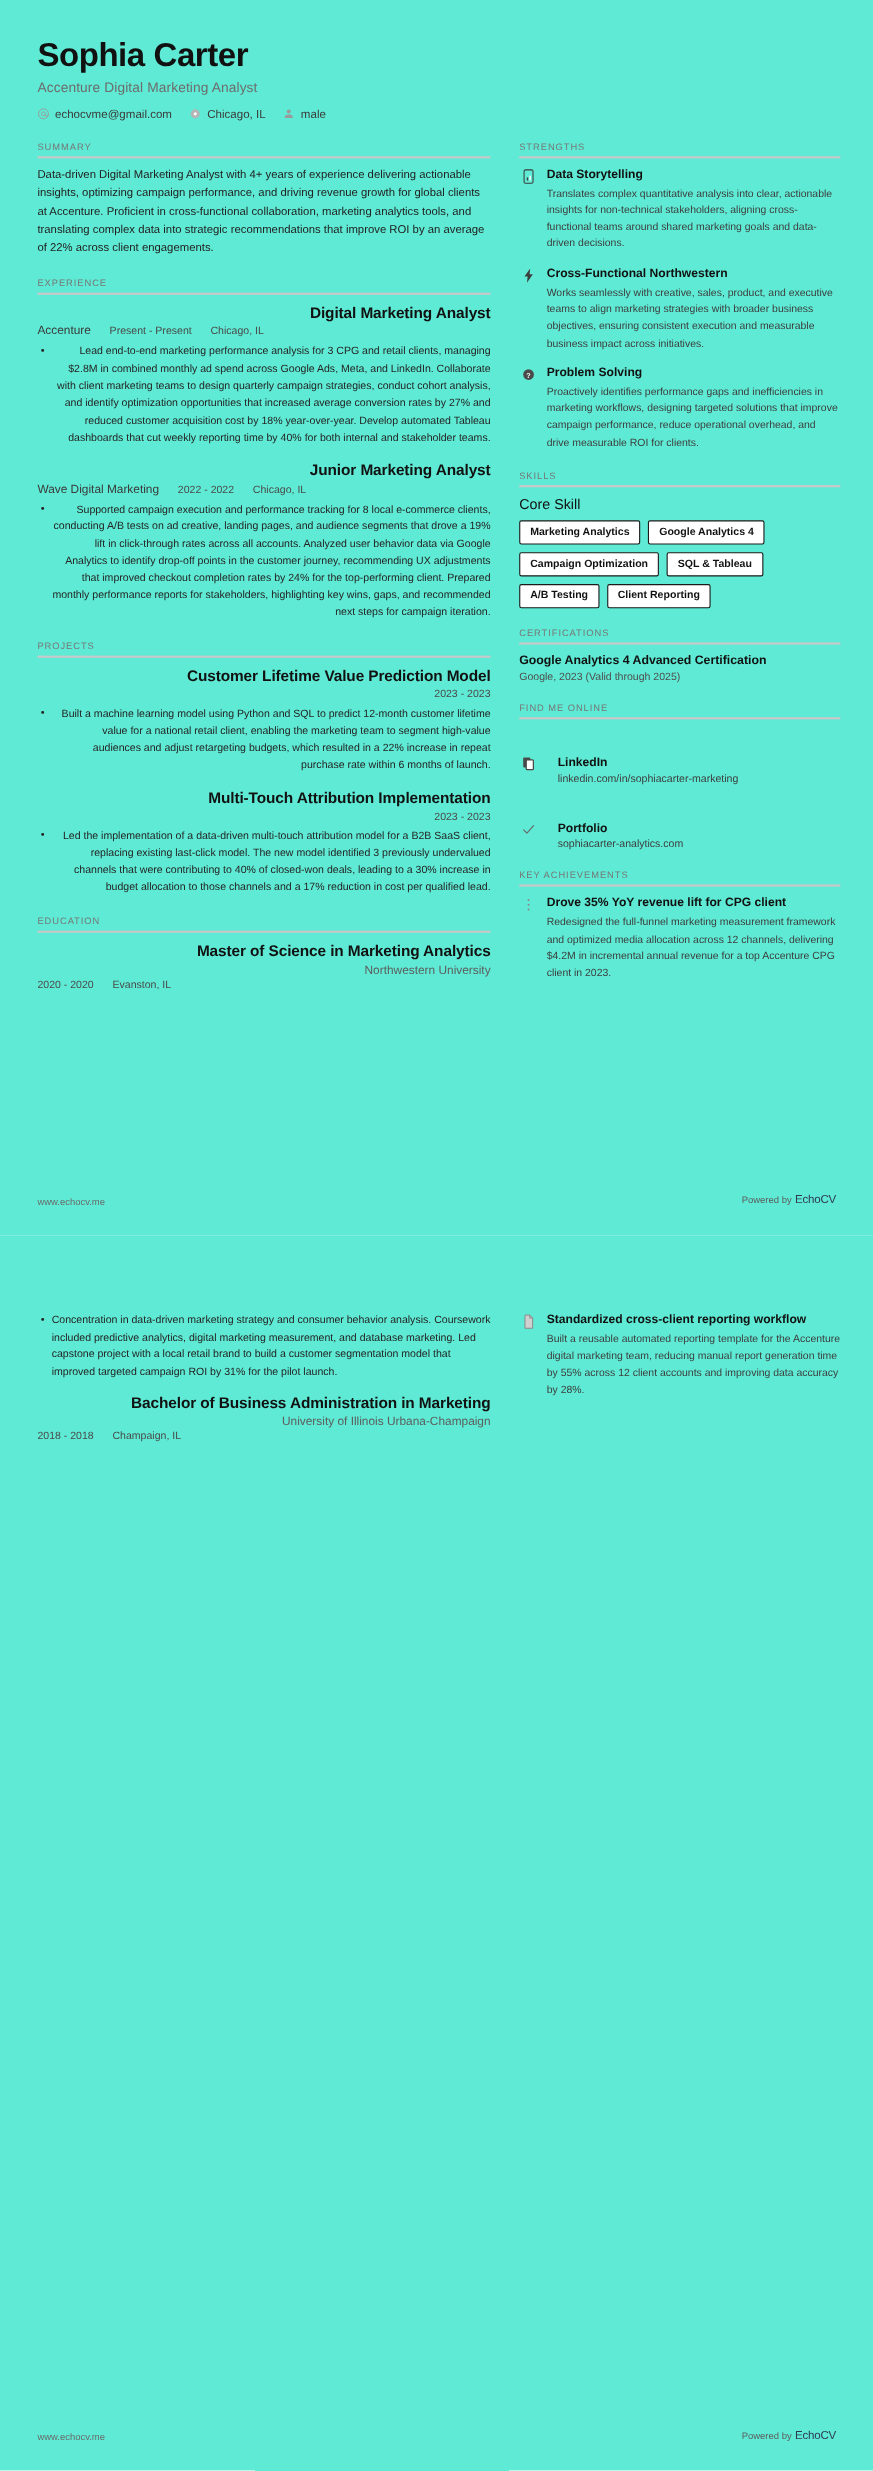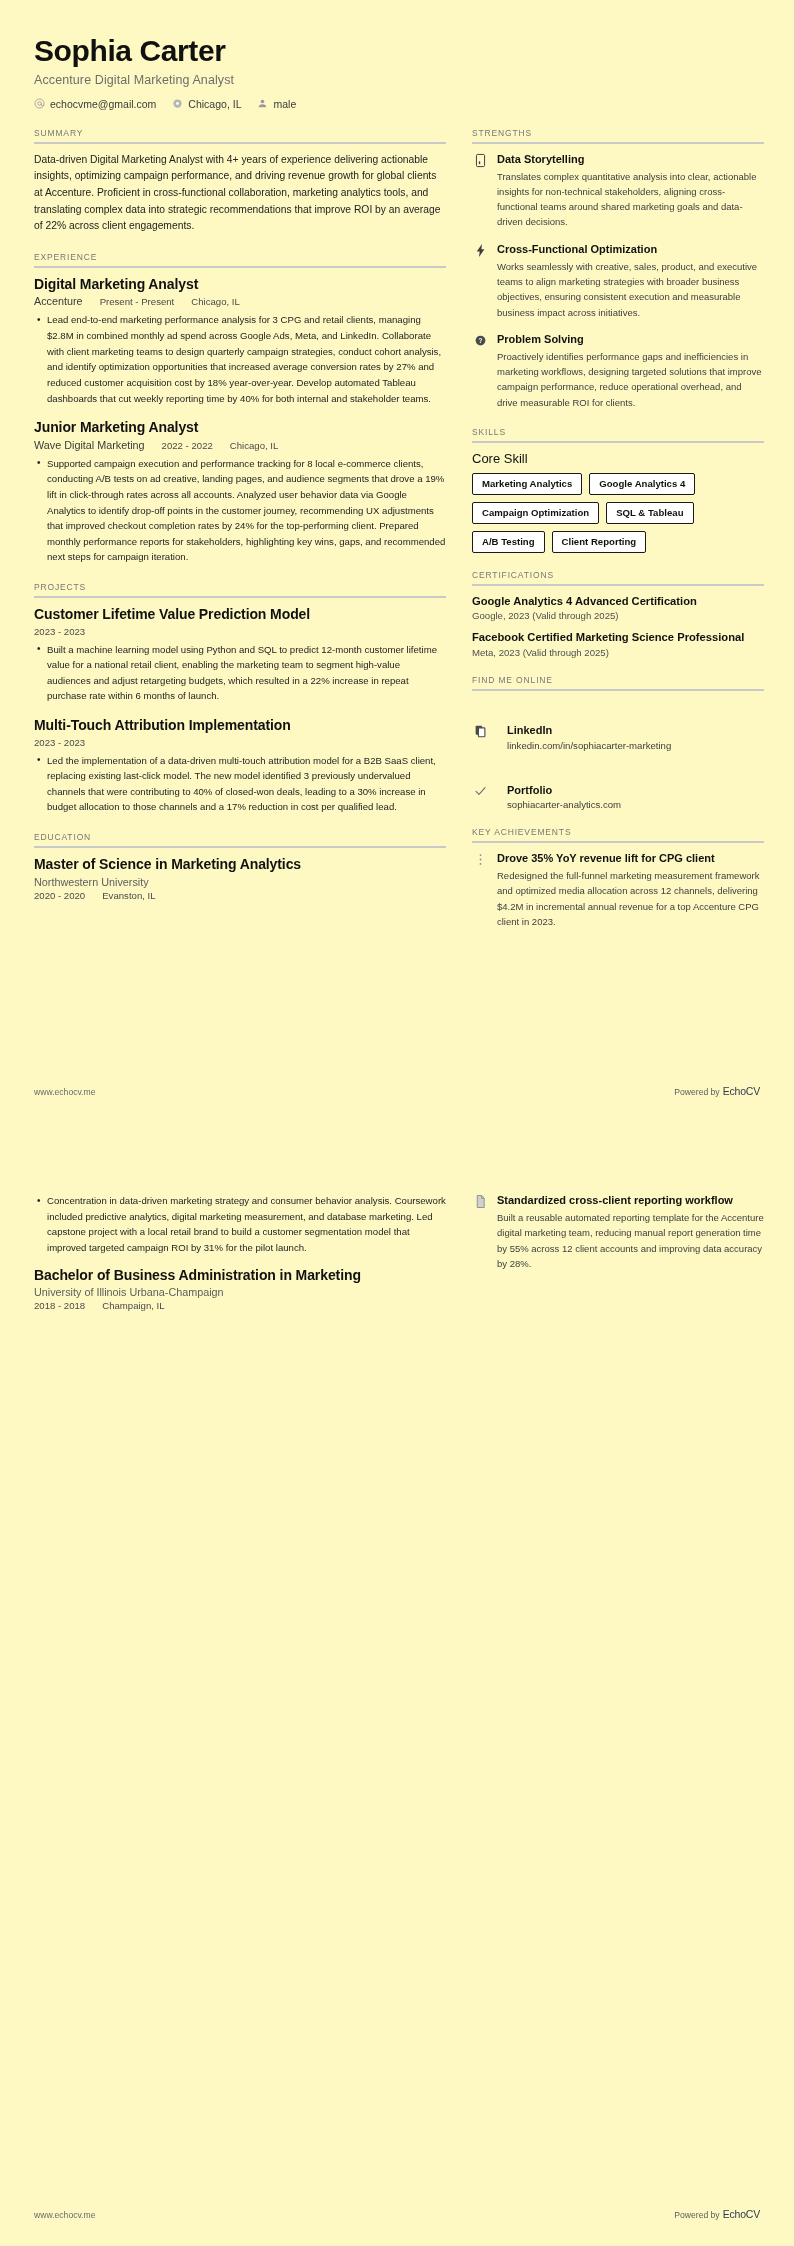--- a/index.html
+++ b/index.html
@@ -6,21 +6,21 @@
   html, body {
     background: #ffffff;
     font-family: "Liberation Sans", sans-serif;
     color: #1a1a1a;
   }
   body { width: 794px; }
 
   .page {
     width: 794px;
     position: relative;
-    background: #fef9c3;
+    background: #5eead4;
     padding: 30px 34px 0 34px;
   }
   .page-1 { height: 1123px; }
   .page-2 { height: 1123px; }
 
   
   .name {
     font-size: 30px;
     font-weight: 700;
     letter-spacing: -0.4px;
@@ -77,21 +77,21 @@
 
   
   .summary-text {
     font-size: 10.3px;
     line-height: 1.62;
     color: #222;
     text-align: left;
   }
 
   
-  .entry { margin-bottom: 13px; }
+  .entry { margin-bottom: 13px; text-align: right; }
   .entry:last-child { margin-bottom: 2px; }
   .entry-title {
     font-size: 14px;
     font-weight: 700;
     color: #111;
     line-height: 1.25;
     letter-spacing: -0.1px;
   }
   .entry-meta {
     display: flex;
@@ -403,21 +403,21 @@
           </div>
         </div>
 
         <div class="strength">
           <div class="str-icon">
             <svg width="13" height="15" viewBox="0 0 16 18">
                 <path d="M9.8 1 L3.4 10.2 h3.6 L6.2 17 L12.8 7.6 H9.1 z" fill="#3d3d3d"></path>
               </svg>
           </div>
           <div class="str-body">
-            <div class="str-title">Cross-Functional Optimization</div>
+            <div class="str-title">Cross-Functional Northwestern</div>
             <div class="str-desc">Works seamlessly with creative, sales, product, and executive teams to align marketing strategies with broader business objectives, ensuring consistent execution and measurable business impact across initiatives.</div>
           </div>
         </div>
 
         <div class="strength">
           <div class="str-icon">
             <svg width="13" height="15" viewBox="0 0 16 18">
                 <circle cx="8" cy="9" r="6" fill="#4a4a4a"></circle>
                 <text x="8" y="12.4" font-size="8" font-family="Liberation Sans, sans-serif" font-weight="700" fill="#ffffff" text-anchor="middle">?</text>
               </svg>
@@ -444,24 +444,20 @@
       </div>
 
       <div class="sec">
         <div class="sec-title">CERTIFICATIONS</div>
         <div class="sec-rule"></div>
 
         <div class="cert">
           <div class="cert-name">Google Analytics 4 Advanced Certification</div>
           <div class="cert-meta">Google, 2023 (Valid through 2025)</div>
         </div>
-        <div class="cert">
-          <div class="cert-name">Facebook Certified Marketing Science Professional</div>
-          <div class="cert-meta">Meta, 2023 (Valid through 2025)</div>
-        </div>
       </div>
 
       <div class="sec">
         <div class="sec-title">FIND ME ONLINE</div>
         <div class="sec-rule"></div>
 
         <div class="link-row">
           <div class="link-icon">
             <svg width="13" height="14" viewBox="0 0 16 17">
                 <rect x="2" y="2" width="8" height="11" rx="1" fill="#4a4a4a"></rect>

